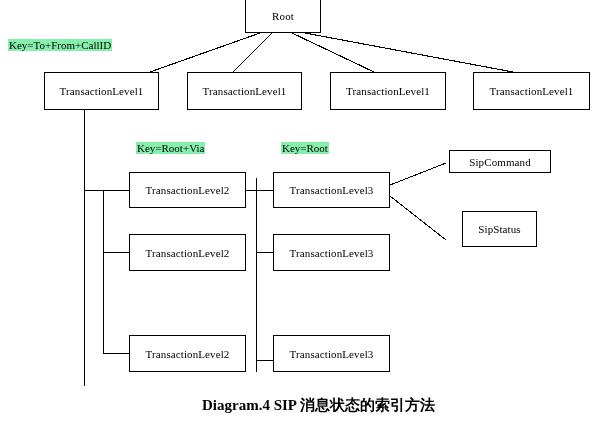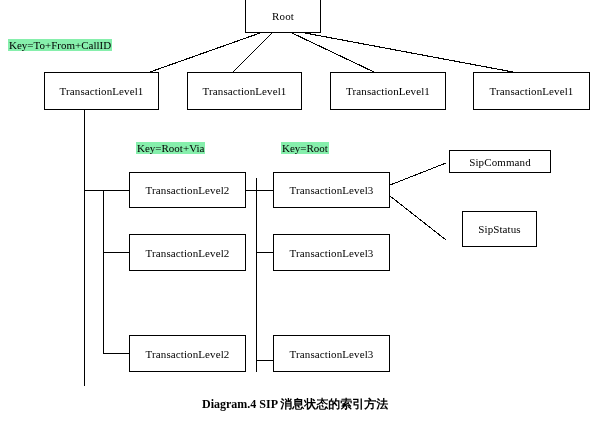--- a/index.html
+++ b/index.html
@@ -46,21 +46,21 @@
     color: #000000;
     white-space: nowrap;
     z-index: 4;
     background: #86efac;
     padding: 0 1px;
   }
   .caption {
     position: absolute;
     font-family: "Liberation Serif", serif;
     font-weight: bold;
-    font-size: 12px;
+    font-size: 15px;
     color: #000000;
     white-space: nowrap;
     z-index: 5;
   }
 </style>
 </head>
 <body>
 
 <div id="canvas">
 

